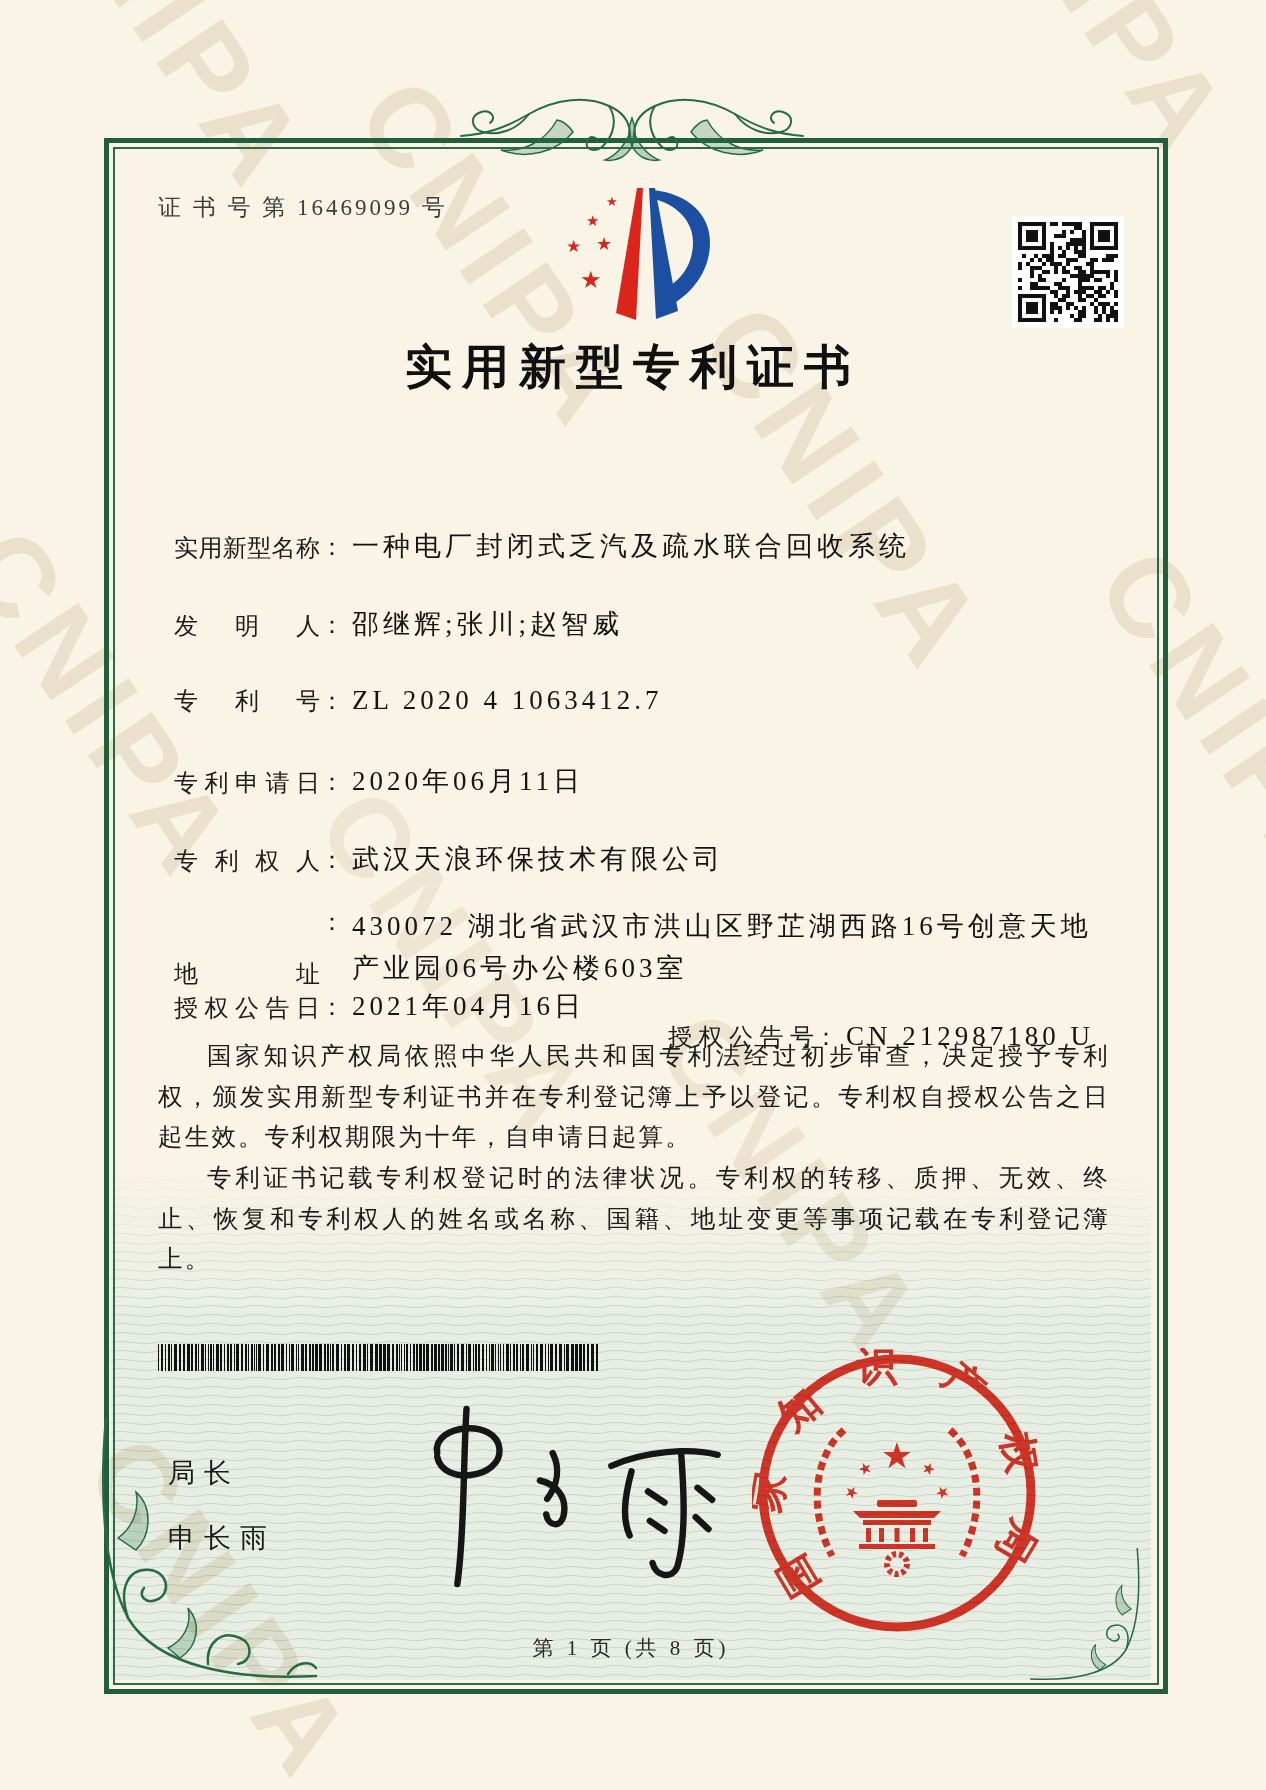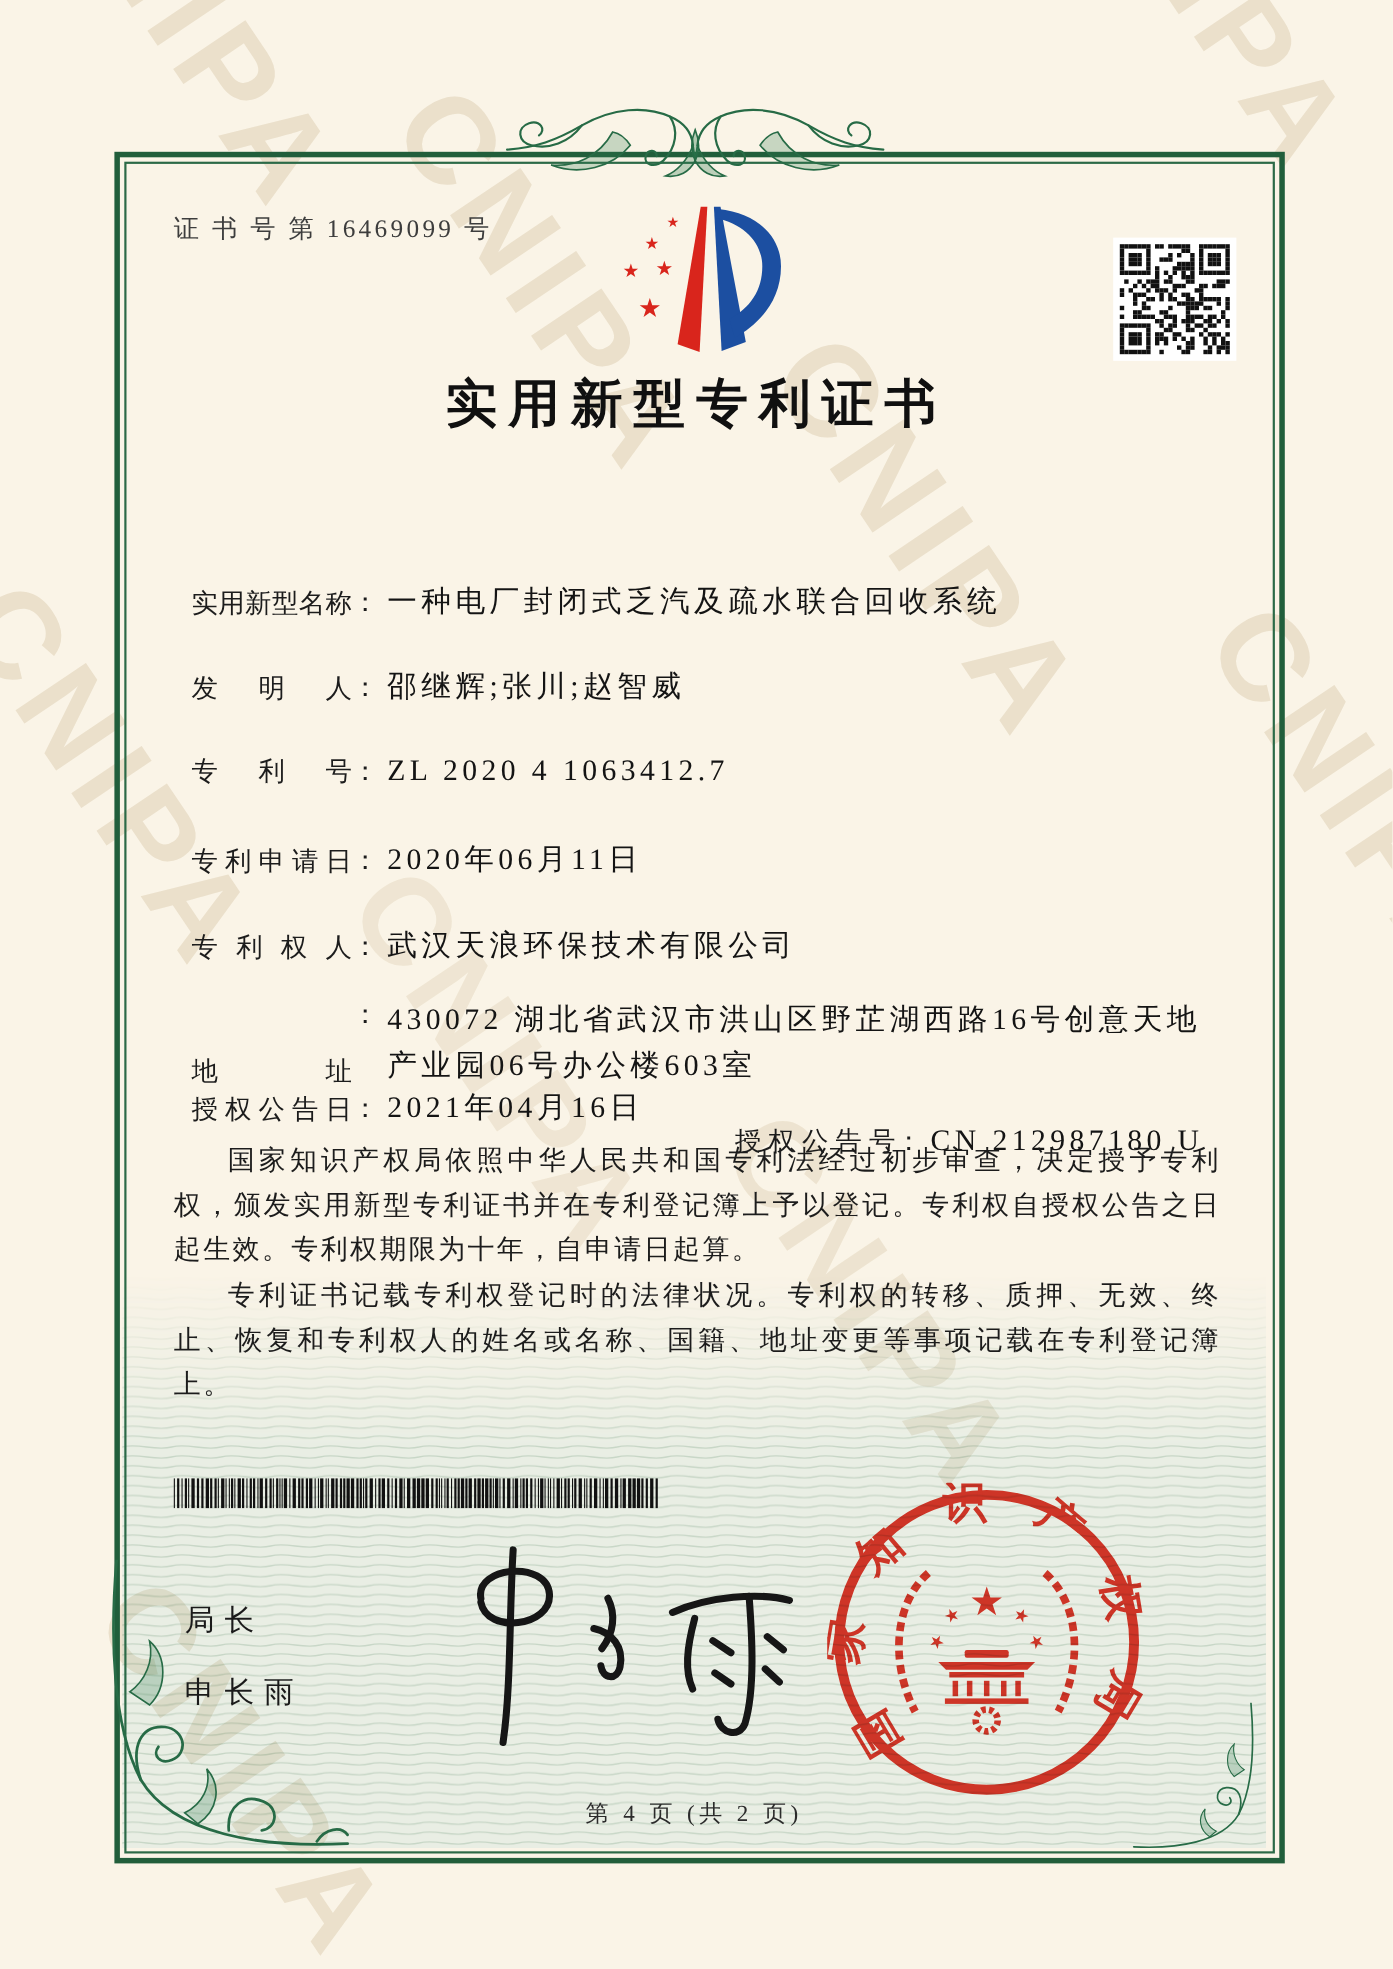--- a/index.html
+++ b/index.html
@@ -990,15 +990,15 @@
         <rect x="-18" y="2" width="5" height="14"></rect>
         <rect x="-2.5" y="2" width="5" height="14"></rect>
         <rect x="13" y="2" width="5" height="14"></rect>
         <rect x="26" y="2" width="5" height="14"></rect>
         <rect x="-38" y="18" width="76" height="5"></rect>
       </g>
       <circle cx="145" cy="216" r="10" fill="none" stroke-width="6" stroke-dasharray="4 3"></circle>
     </g>
   </svg>
 
-  <div class="page-num">第 4 页 (共 2 页)</div>
+  <div class="page-num">第 1 页 (共 8 页)</div>
 
 </div>
 
 </body></html>

